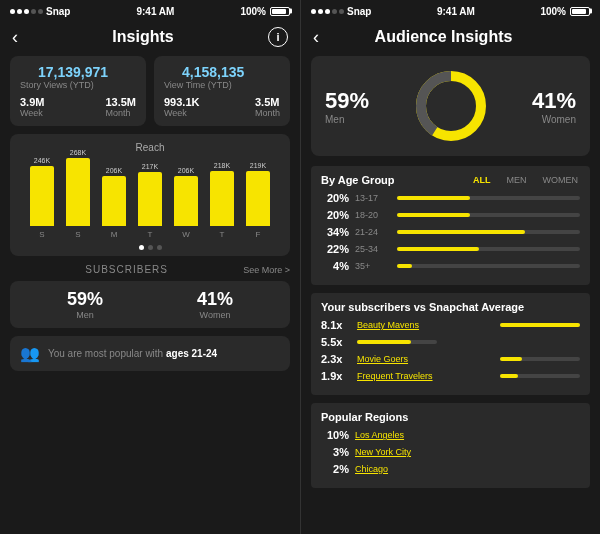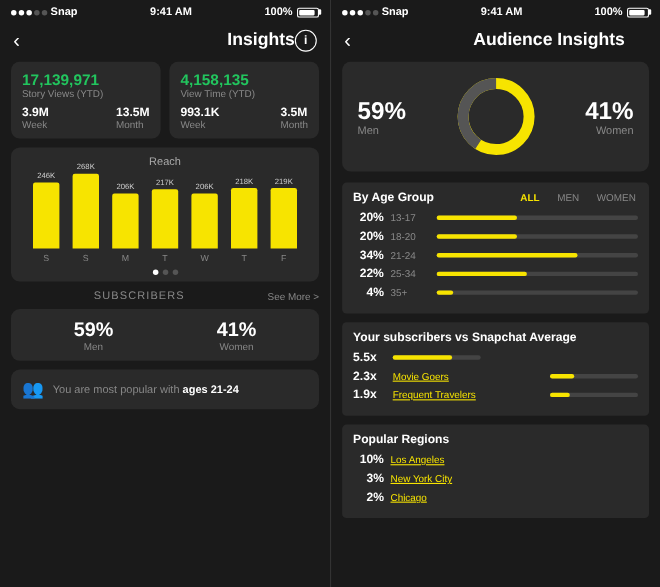--- a/index.html
+++ b/index.html
@@ -57,21 +57,21 @@
       display: flex;
       align-items: center;
       justify-content: space-between;
       padding: 4px 12px 6px;
       height: 36px;
     }
     .page-header .back-btn {
       color: #fff; font-size: 18px; cursor: pointer; line-height: 1;
     }
     .page-header .title {
-      color: #fff; font-size: 16px; font-weight: 700; flex: 1; text-align: right;
+      color: #fff; font-size: 16px; font-weight: 700; flex: 1; text-align: center;
     }
     .page-header .info-btn {
       color: #fff; font-size: 14px; cursor: pointer;
       width: 20px; height: 20px; border: 1.5px solid #fff;
       border-radius: 50%; display: flex; align-items: center; justify-content: center;
       font-size: 11px; font-weight: 700;
     }
 
     
     .panel-content {
@@ -88,21 +88,21 @@
       gap: 8px;
       margin-bottom: 8px;
     }
     .stat-card {
       flex: 1;
       background: #2a2a2a;
       border-radius: 8px;
       padding: 8px 10px;
     }
     .stat-card .big-number {
-      color: #22c55e; font-size: 14px; font-weight: 700; display: block;
+      color: #7dd3fc; font-size: 14px; font-weight: 700; display: block; margin-left: 18px;
     }
     .stat-card .label {
       color: #888; font-size: 9px; display: block; margin-bottom: 6px;
     }
     .stat-subrow {
       display: flex; justify-content: space-between;
     }
     .stat-sub { text-align: left; }
     .stat-sub .sub-val { color: #fff; font-size: 11px; font-weight: 600; display: block; }
     .stat-sub .sub-label { color: #888; font-size: 9px; display: block; }
@@ -497,20 +497,27 @@
   </div>
         </div>
     </div>
 
     <div class="insights-section">
       <div class="section-title-row">
         <span class="section-title">Your subscribers vs Snapchat Average</span>
       </div>
       <div id="avg-rows">
           <div class="avg-row">
+    <span class="avg-mult">8.1x</span>
+    <span class="avg-label">Beauty Mavens</span>
+    <div class="avg-bar-wrap">
+      <div class="avg-bar" style="width:100%"></div>
+    </div>
+  </div>
+          <div class="avg-row">
     <span class="avg-mult">5.5x</span>
     <div class="avg-bar-wrap">
       <div class="avg-bar" style="width:68%"></div>
     </div>
   </div>
           <div class="avg-row">
     <span class="avg-mult">2.3x</span>
     <span class="avg-label">Movie Goers</span>
     <div class="avg-bar-wrap">
       <div class="avg-bar" style="width:28%"></div>

